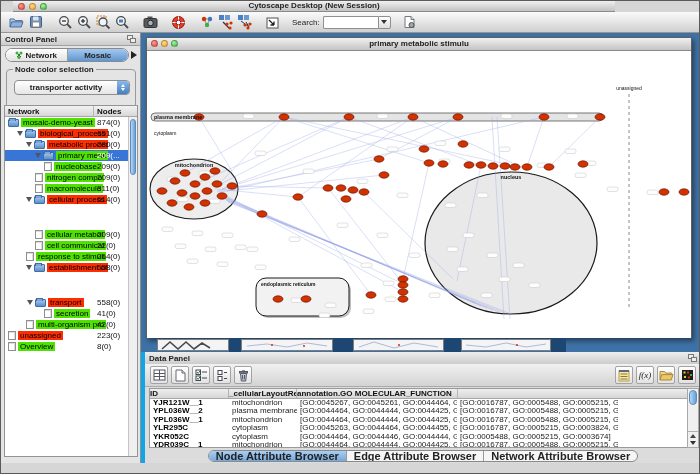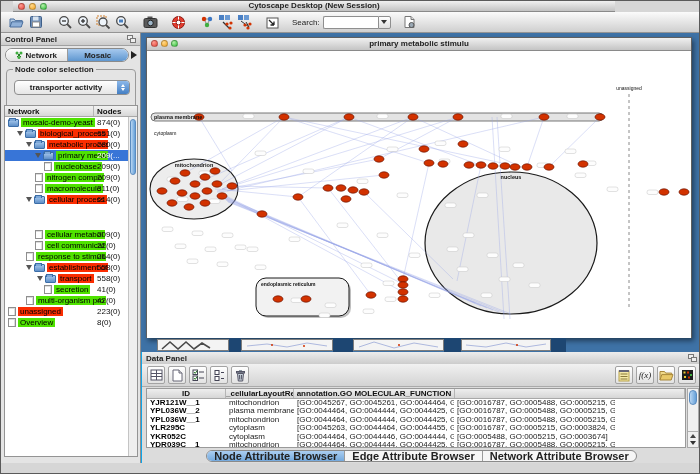--- a/index.html
+++ b/index.html
@@ -61,28 +61,28 @@
   .tree-thumb{position:absolute;left:1px;top:2px;width:6px;height:56px;border-radius:3px;background:linear-gradient(90deg,#b9d6f2,#66a0d8);border:1px solid #5b8cc0}
   
   .desktop{position:absolute;left:140px;top:32px;width:560px;height:319px;background:#3e72a6}
   .iwin{position:absolute;left:5px;top:4px;width:546px;height:301px;background:#fff;border:1px solid #5f5f5f;box-shadow:2px 3px 5px rgba(0,0,0,.45)}
   .iwin-tb{position:relative;height:13px;background:linear-gradient(#f0f0f0,#c4c4c4);border-bottom:1px solid #8a8a8a}
   .iwin-tb .title-text{font-weight:bold;line-height:12px}
   svg.graph{position:absolute;left:0;top:13px}
   .thumb{position:absolute;top:306px;height:12px;background:#f4f4f4;border:1px solid #7d7d7d}
   .tdiv{position:absolute;top:305px;height:14px;background:#1d4672}
   
-  .dpanel{position:absolute;left:140px;top:351px;width:560px;height:111px;background:#dcdcdc;border-left:1px solid #0ea5e9}
+  .dpanel{position:absolute;left:140px;top:351px;width:560px;height:111px;background:#dcdcdc;border-left:4px solid #0ea5e9}
   .dp-toolbar{position:absolute;left:0;top:12px;width:100%;height:23px;background:linear-gradient(#f1f1f1,#d3d3d3);border-bottom:1px solid #aaa;display:flex;align-items:center;padding:0 5px;gap:3px}
   .dp-btn{width:18px;height:18px;border:1px solid #a3a3a3;border-radius:2px;background:linear-gradient(#ffffff,#e2e2e2);display:flex;align-items:center;justify-content:center;flex:none}
   .dp-sp{flex:1}
   .fx{font-family:"Liberation Serif",serif;font-style:italic;font-size:9px;color:#222}
   .dp-table{position:absolute;left:4px;top:36px;width:540px;height:60px;background:#fff;border:1px solid #9a9a9a;overflow:hidden}
   .dth{display:flex;height:10px;background:linear-gradient(#eeeeee,#d6d6d6);border-bottom:1px solid #a8a8a8;font-weight:bold}
-  .dth span{border-right:1px solid #b5b5b5;text-align:center;line-height:9px;overflow:hidden;white-space:nowrap;flex:none}
+  .dth span{border-right:1px solid #b5b5b5;text-align:left;line-height:9px;overflow:hidden;white-space:nowrap;flex:none}
   .drow{display:flex;height:8.4px;line-height:8.4px;white-space:nowrap}
   .drow span{flex:none;overflow:hidden;padding:0 3px;color:#222}
   .drow span:first-child{font-weight:bold;color:#000}
   .dp-scroll{position:absolute;right:2px;top:36px;width:12px;height:60px;background:#f0f0f0;border:1px solid #a8a8a8}
   .dp-thumb{position:absolute;left:1px;top:1px;width:8px;height:15px;border-radius:4px;background:linear-gradient(90deg,#b9d6f2,#66a0d8);border:1px solid #5b8cc0}
   .dp-arrows{position:absolute;left:0;bottom:0;width:10px;height:16px;border-top:1px solid #b0b0b0;display:flex;flex-direction:column;align-items:center;justify-content:space-evenly}
   .up-tri{width:0;height:0;border-left:3px solid transparent;border-right:3px solid transparent;border-bottom:4px solid #444}
   .dp-tabs{position:absolute;left:0;bottom:0;width:100%;height:15px;display:flex;align-items:center;justify-content:center}
   .seg{display:flex;height:12px;border:1px solid #8a8a8a;border-radius:7px;overflow:hidden;background:#f6f6f6}
   .seg span{padding:0 7px;line-height:10px;border-right:1px solid #9a9a9a;font-size:11px;font-weight:bold;color:#222;display:flex;align-items:center}
@@ -316,21 +316,21 @@
             <i class="i-file"></i>
             <span class="tlabel hl-green" style="max-width: 70px;">response to stimulu</span>
             <span class="tcount">264(0)</span>
           </div>
           <div class="trow" style="padding-left: 21px;">
             <i class="tri"></i>
             <i class="i-folder"></i>
             <span class="tlabel hl-red" style="max-width: 61px;">establishment of lo</span>
             <span class="tcount">558(0)</span>
           </div>
-          <div class="trow" style="padding-left: 32px;">
+          <div class="trow" style="padding-left: 22px; margin-top: 24px;">
             <i class="tri"></i>
             <i class="i-folder"></i>
             <span class="tlabel hl-red" style="max-width: 52px;">transport</span>
             <span class="tcount">558(0)</span>
           </div>
           <div class="trow" style="padding-left: 39px;">
             <i class="i-file"></i>
             <span class="tlabel hl-green" style="max-width: 52px;">secretion</span>
             <span class="tcount">41(0)</span>
           </div>

